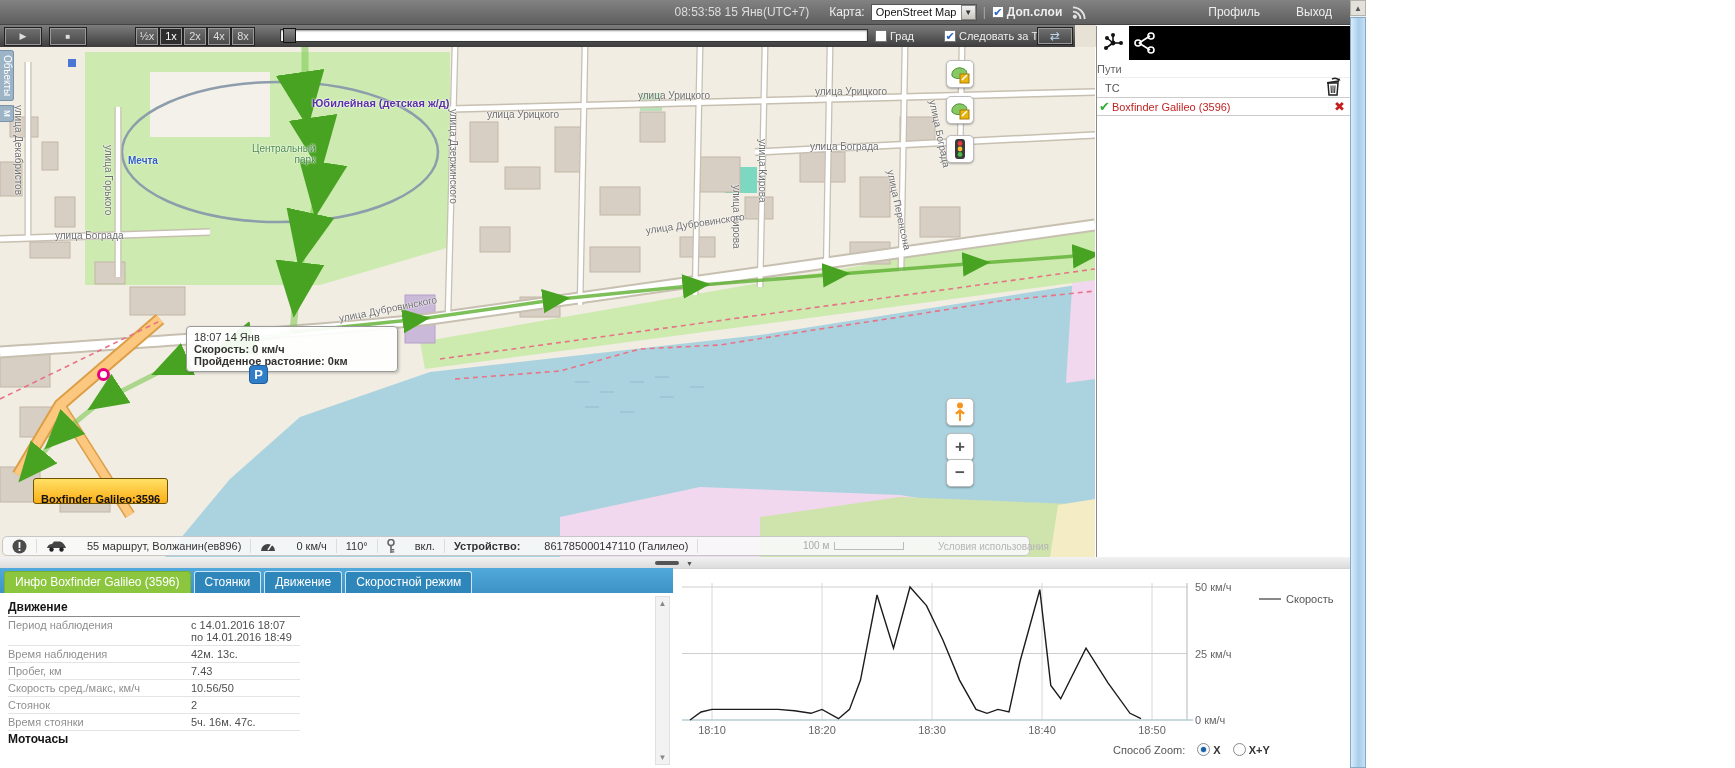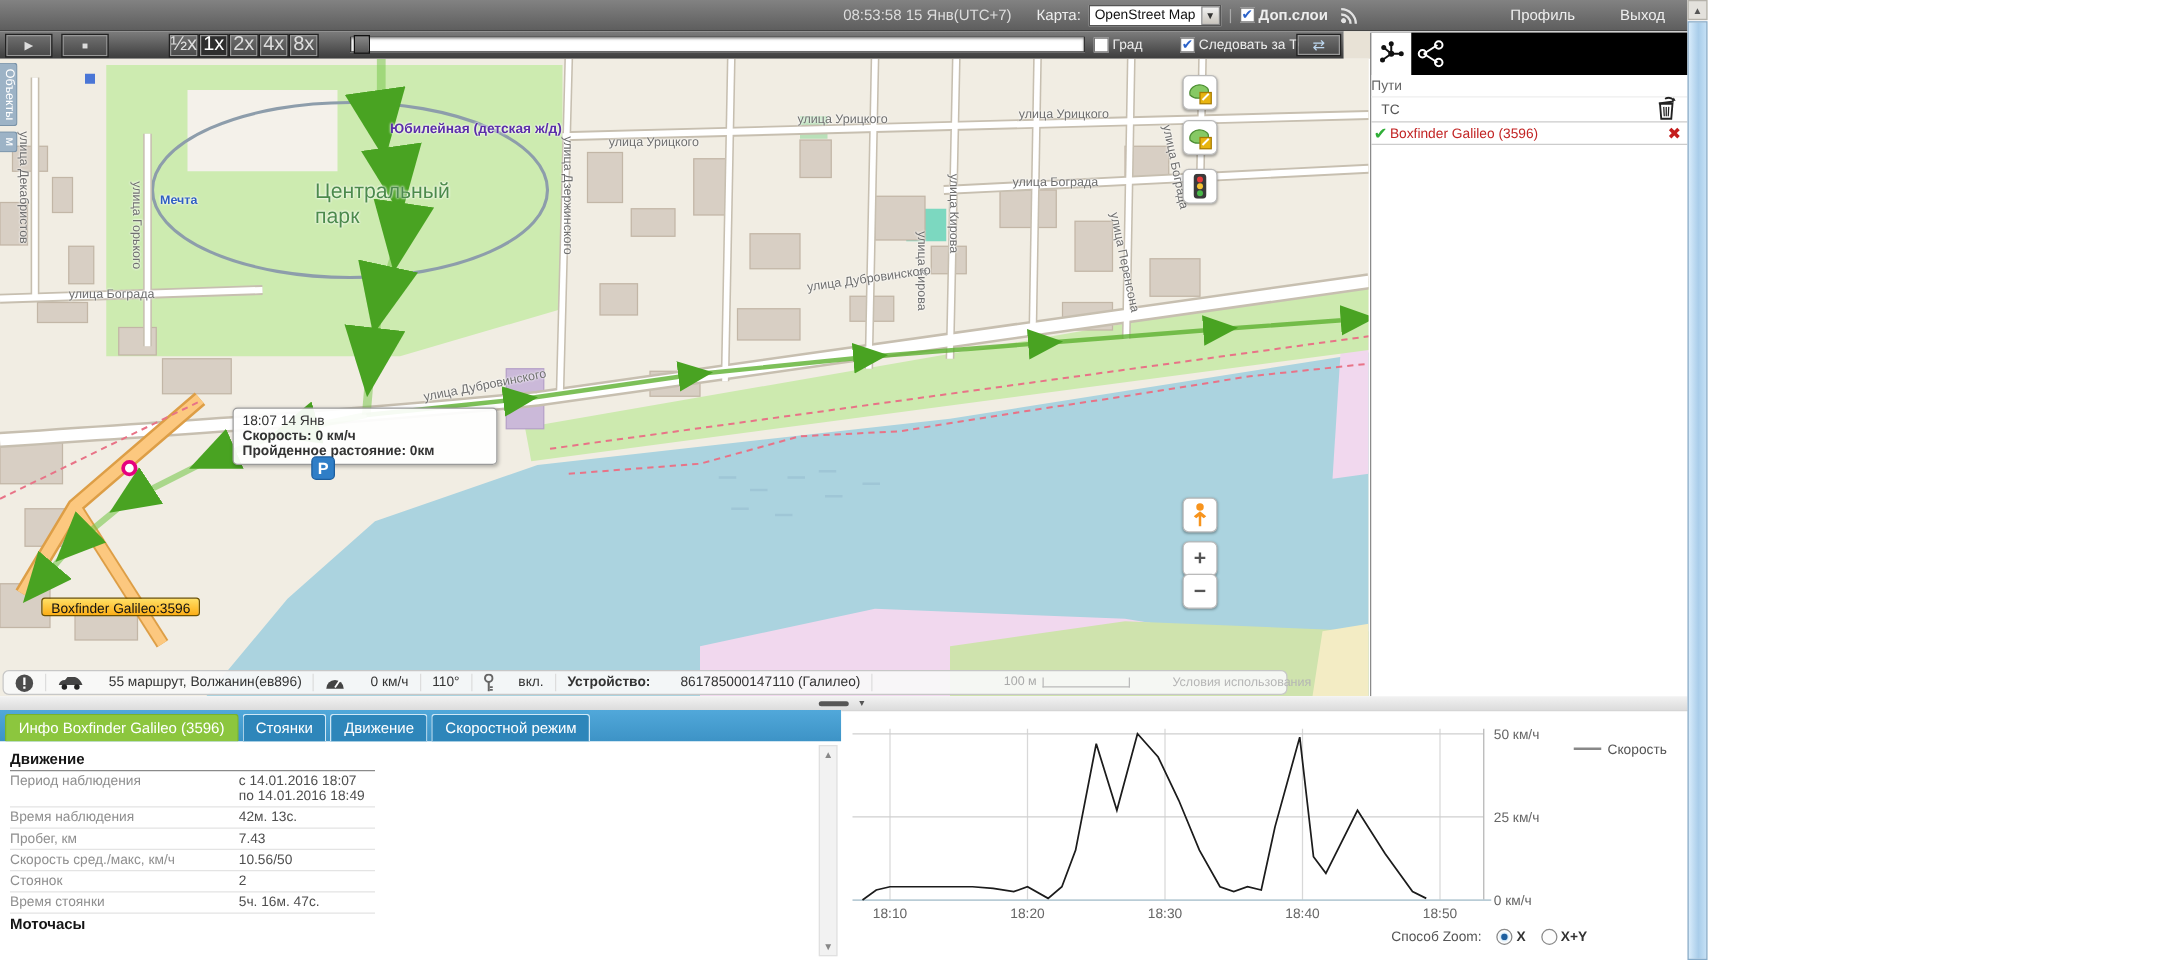--- a/index.html
+++ b/index.html
@@ -31,59 +31,59 @@
   #menubar .right-link { padding:0 18px; cursor:pointer; }
 
   
   #toolbar { left:0; top:25px; width:1075px; height:22px;
     background:linear-gradient(#7d7d7d,#3c3c3c); display:flex; align-items:center; color:#eee; }
   .tb-btn { height:17px; background:linear-gradient(#6e6e6e,#4a4a4a); border:1px solid #999;
     outline:1px solid #222; color:#ddd; font-size:10px; display:inline-flex; align-items:center;
     justify-content:center; cursor:pointer; }
   #play-btn { width:36px; margin-left:5px; font-size:9px; }
   #stop-btn { width:36px; margin-left:9px; font-size:8px; }
-  .spd { width:22px; margin-left:2px; font-size:16px; }
+  .spd { width:22px; margin-left:2px; font-size:11px; }
   .spd.active { background:#2e2e2e; color:#fff; }
   #speed-group { margin-left:48px; display:flex; }
   #seek-slider { position:absolute; left:280px; top:4px; width:588px; height:13px; background:#fff;
     border:1px solid #333; box-shadow:inset 0 1px 2px #999; }
   #seek-handle { position:absolute; left:2px; top:-2px; width:13px; height:15px;
     background:linear-gradient(#888,#555); border:1px solid #111; cursor:pointer; }
   #grad-group { position:absolute; left:875px; display:flex; align-items:center; gap:3px; font-size:11px; }
   #follow-group { position:absolute; left:944px; display:flex; align-items:center; gap:3px; font-size:11px; }
   #swap-btn { position:absolute; left:1038px; top:3px; width:34px; height:16px; color:#bcd6ee; font-size:12px; }
   #toolbar-filler { left:1075px; top:25px; width:21px; height:22px; background:#e8e2d6; }
 
   
   #map { left:0; top:47px; width:1095px; height:510px; background:#f1ede3; overflow:hidden; }
   #map svg.mapbase { position:absolute; left:0; top:0; }
   .maplabel { position:absolute; white-space:pre-line; pointer-events:none;
     text-shadow:0 0 2px #fff,0 0 2px #fff; transform-origin:left top; }
   .lbl-street { font-size:10px; color:#6f6f6f; }
-  .lbl-park { font-size:17px; color:#4c8b4c; text-align:left; }
+  .lbl-park { font-size:10px; color:#4c8b4c; text-align:right; }
   .lbl-station { font-size:11px; font-weight:bold; color:#5b2fa8; }
   .lbl-poi { font-size:10px; font-weight:bold; color:#2f5fc1; }
   #side-tabs { position:absolute; left:0; top:3px; }
   .side-tab { width:14px; background:#9db3c6; border:1px solid #7a93a8; border-left:none;
     color:#fff; font-size:10px; writing-mode:vertical-rl; text-align:center; padding:4px 0;
     border-radius:0 3px 3px 0; margin-bottom:4px; cursor:pointer; }
   #map-tooltip { position:absolute; left:186px; top:279px; width:212px; background:rgba(255,255,255,.93);
     border:1px solid #9a9a9a; border-radius:4px; padding:4px 7px; font-size:11px; color:#333;
     box-shadow:1px 1px 3px rgba(0,0,0,.25); }
   #map-tooltip .tt1 { font-weight:normal; }
   #map-tooltip .tt2, #map-tooltip .tt3 { font-weight:bold; }
   #parking-marker { position:absolute; left:249px; top:318px; width:19px; height:19px; background:#2f7ec7;
     border:1px solid #1c5d9d; border-radius:4px; color:#fff; font-weight:bold; font-size:13px;
     display:flex; align-items:center; justify-content:center; }
   #poi-ring { position:absolute; left:97px; top:321px; width:13px; height:13px; border:3px solid #e6007e;
     border-radius:50%; background:#fff; }
   #poi-bluesq { position:absolute; left:68px; top:12px; width:8px; height:8px; background:#4a76d6; }
-  #vehicle-label { position:absolute; left:33px; top:431px; height:15px; padding:0 7px;
+  #vehicle-label { position:absolute; left:33px; top:431px; height:15px; padding:12px 7px;
     background:linear-gradient(#ffe066,#fcae17); border:1px solid #6d5200; border-radius:3px;
-    font-size:11px; font-weight:normal; color:#111; line-height:17px; white-space:nowrap; }
+    font-size:11px; font-weight:bold; color:#111; line-height:17px; white-space:nowrap; }
   .mbtn { position:absolute; left:946px; width:28px; height:28px; background:#fff; border:1px solid #bbb;
     border-radius:5px; box-shadow:0 1px 2px rgba(0,0,0,.3); display:flex; align-items:center;
     justify-content:center; cursor:pointer; }
   .mbtn.zoomtxt { font-size:17px; font-weight:bold; color:#555; }
   
   #map-statusbar { position:absolute; left:2px; top:489px; width:1028px; height:20px;
     background:rgba(248,248,248,.92); border:1px solid #c7c7c7; border-radius:5px;
     display:flex; align-items:center; font-size:11px; color:#333; }
   .sb-seg { display:flex; align-items:center; height:14px; padding:0 9px; border-right:1px solid #ddd; gap:20px; }
   .sb-seg:last-child { border-right:none; }

